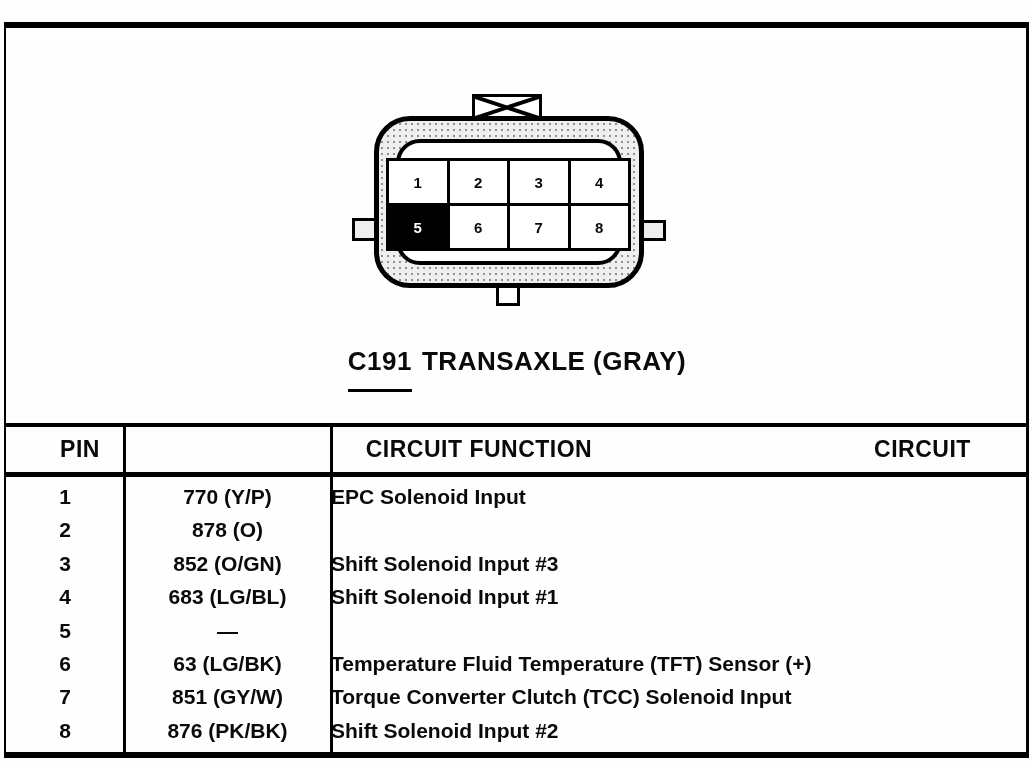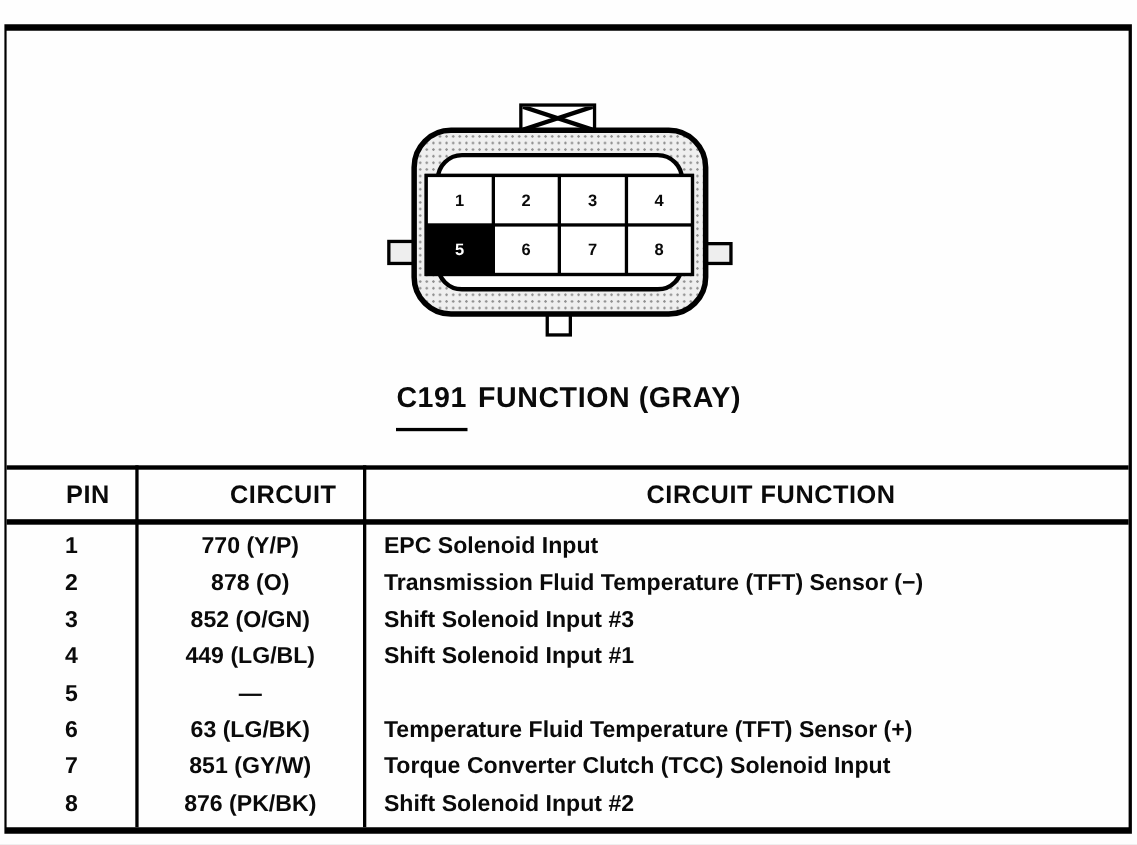--- a/index.html
+++ b/index.html
@@ -85,21 +85,21 @@
     display:flex;
   }
   .thead .cell { line-height:45px; text-align:center; font-size:23px; font-weight:bold; letter-spacing:0.5px;margin-left:15px; }
   .tbody {
     position:absolute; left:6px; right:8px; top:477px; bottom:16px;
     padding-top:3px;
   }
   .trow { display:flex; height:33.4px; line-height:33.4px; font-size:21px; font-weight:bold; }
   .col-pin      { width:118px; text-align:center; }
   .col-circuit  { width:207px; text-align:center; }
-  .col-function { flex:1; padding-left:18px; text-align:left; }
+  .col-function { flex:1; text-align:left; }
   .vline {
     position:absolute; top:423px; bottom:16px; width:3px; background:#000; z-index:5;
   }
   .vline.v1 { left:123px; }
   .vline.v2 { left:330px; }
 </style>
 </head>
 <body>
 
 <div class="page">
@@ -122,48 +122,47 @@
     <div class="pin-cell">2</div>
     <div class="pin-cell">3</div>
     <div class="pin-cell">4</div>
     <div class="pin-cell filled">5</div>
     <div class="pin-cell">6</div>
     <div class="pin-cell">7</div>
     <div class="pin-cell">8</div>
   </div>
 
   <div class="title">
-    <span class="code">C191</span><span>FUNCTION (GRAY)</span>
+    <span class="code">C191</span><span>TRANSAXLE (GRAY)</span>
   </div>
 
   <div class="thead">
     <div class="cell col-pin">PIN</div>
+    <div class="cell col-function" style="text-align:center; padding-left:0;">CIRCUIT FUNCTION</div>
     <div class="cell col-circuit">CIRCUIT</div>
-    <div class="cell col-function" style="text-align:center; padding-left:0;">CIRCUIT FUNCTION</div>
   </div>
 
   <div class="tbody">
     <div class="trow">
       <div class="col-pin">1</div>
       <div class="col-circuit">770 (Y/P)</div>
       <div class="col-function">EPC Solenoid Input</div>
     </div>
     <div class="trow">
       <div class="col-pin">2</div>
       <div class="col-circuit">878 (O)</div>
-      <div class="col-function">Transmission Fluid Temperature (TFT) Sensor (−)</div>
     </div>
     <div class="trow">
       <div class="col-pin">3</div>
       <div class="col-circuit">852 (O/GN)</div>
       <div class="col-function">Shift Solenoid Input #3</div>
     </div>
     <div class="trow">
       <div class="col-pin">4</div>
-      <div class="col-circuit">449 (LG/BL)</div>
+      <div class="col-circuit">683 (LG/BL)</div>
       <div class="col-function">Shift Solenoid Input #1</div>
     </div>
     <div class="trow">
       <div class="col-pin">5</div>
       <div class="col-circuit">—</div>
     </div>
     <div class="trow">
       <div class="col-pin">6</div>
       <div class="col-circuit">63 (LG/BK)</div>
       <div class="col-function">Temperature Fluid Temperature (TFT) Sensor (+)</div>

